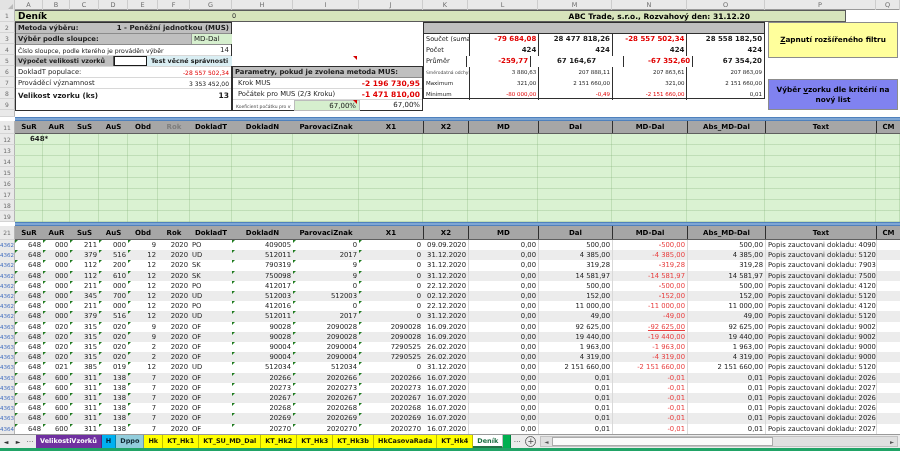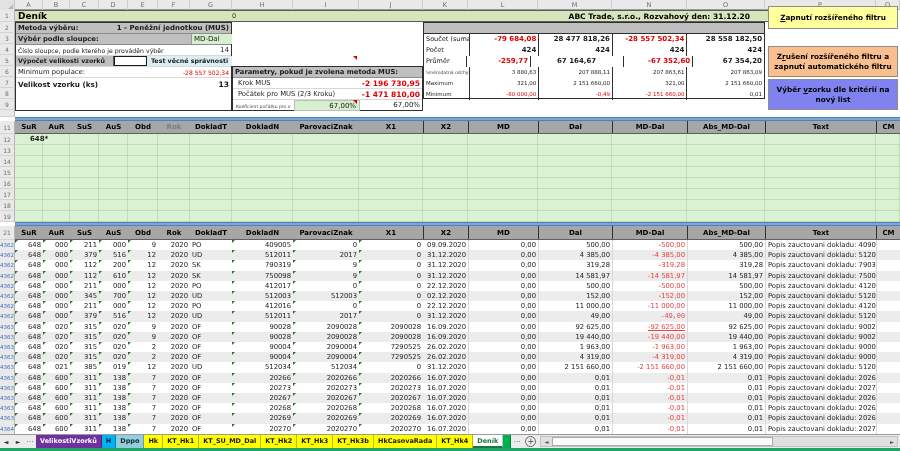--- a/index.html
+++ b/index.html
@@ -42,21 +42,21 @@
   .blk-stats{left:423px;top:22px;width:342px;height:77px;display:flex;flex-direction:column;}
   .srow{display:flex;height:11px;flex:0 0 auto;}
   .scell{border-left:1px solid #2f2f2f;text-align:right;padding-right:2px;line-height:11px;white-space:nowrap;overflow:hidden;}
   .scell:first-child{border-left:none;text-align:left;padding-left:2px;}
   .shead{background:#bfbfbf;font-weight:bold;border-bottom:1px solid #2f2f2f;}
   .shead .scell{text-align:center;padding:0;margin-top:25px;}
   .sbig{font-weight:bold;font-size:7px;}
   .ssmall{font-size:5.5px;}
   
   .btn{position:absolute;left:768px;width:130px;display:flex;align-items:center;justify-content:center;text-align:center;font-weight:bold;font-size:7.3px;line-height:1.25;color:#000;border:1px solid #8c8c8c;padding:0 4px;}
-  .btn1{top:6px;height:23px;background:#ffff9c;}
+  .btn1{top:22px;height:36px;background:#ffff9c;}
   .btn2{top:46px;height:31px;background:#fabf8f;}
   .btn3{top:79px;height:31px;background:#8082f0;}
   .btn u{text-decoration:underline;}
   
   .blueband{position:absolute;left:15px;width:885px;height:4px;background:#7ea6d4;border-top:1px solid #4f81bd;border-bottom:1px solid #4f81bd;}
   .b1{top:117px;} .b2{top:222px;}
   
   .hdr-row{position:absolute;left:15px;width:885px;display:flex;background:#a6a6a6;border-bottom:1px solid #5f5f5f;}
   .hdr11{top:121px;height:13px;}
   .hdr21{top:226px;height:14px;}
@@ -169,22 +169,26 @@
     <div class="prow h11">
       <span class="lbl" style="font-size:6.2px">Číslo sloupce, podle kterého je prováděn výběr</span>
       <span class="rightv">14</span>
     </div>
     <div class="prow h11" style="padding:0">
       <span class="graylbl">Výpočet velikosti vzorků</span>
       <span class="whitebox"></span>
       <span class="cyancell">Test věcné správnosti</span>
     </div>
     <div class="prow h11">
-      <span class="lbl">Minimum populace:</span>
+      <span class="lbl">DokladT populace:</span>
       <span class="rightv tiny neg">-28 557 502,34</span>
+    </div>
+    <div class="prow h11">
+      <span class="lbl">Prováděcí významnost</span>
+      <span class="rightv tiny">3 353 452,00</span>
     </div>
     <div class="prow h12">
       <span class="lbl bold" style="font-size:7.2px">Velikost vzorku (ks)</span>
       <span class="rightv bold" style="font-size:7.5px">13</span>
     </div>
   </div>
 
   <div class="blk blk-mus">
     <div class="prow gray h11">
       <span class="lbl bold">Parametry, pokud je zvolena metoda MUS:</span>
@@ -253,23 +257,20 @@
           <div class="scell ssmall neg" style="width: 70px;">-80 000,00</div>
           <div class="scell ssmall neg" style="width: 74px;">-0,49</div>
           <div class="scell ssmall neg" style="width: 75px;">-2 151 660,00</div>
           <div class="scell ssmall" style="width: 78px;">0,01</div>
         </div>
       </div>
   </div>
 
   <div class="btn btn1" id="btn0">
       <span><u>Z</u>apnutí rozšířeného filtru</span>
-    </div>
-  <div class="btn btn2" id="btn1">
-      <span>Z<u>r</u>ušení rozšířeného filtru a zapnutí automatického filtru</span>
     </div>
   <div class="btn btn3" id="btn2">
       <span>Výběr <u>v</u>zorku dle kritérií na nový list</span>
     </div>
 
   <div class="blueband b1"></div>
   <div class="blueband b2"></div>
 
   <div class="hdr-row hdr11" id="hdr11">
       <div class="hcell" style="width: 28px;">SuR</div>
@@ -496,21 +497,21 @@
           <div class="dcell ar" style="width: 29px; line-height: 10.2px;">516<i class="tri"></i></div>
           <div class="dcell ar" style="width: 30px; line-height: 10.2px;">12<i class="tri"></i></div>
           <div class="dcell ar" style="width: 32px; line-height: 10.2px;">2020</div>
           <div class="dcell al" style="width: 42px; line-height: 10.2px;">UD</div>
           <div class="dcell ar" style="width: 61px; line-height: 10.2px;">512011<i class="tri"></i></div>
           <div class="dcell ar" style="width: 66px; line-height: 10.2px;">2017<i class="tri"></i></div>
           <div class="dcell ar" style="width: 64px; line-height: 10.2px;">0<i class="tri"></i></div>
           <div class="dcell ar" style="width: 45px; line-height: 10.2px;">31.12.2020</div>
           <div class="dcell ar grid" style="width: 70px; line-height: 10.2px;">0,00</div>
           <div class="dcell ar grid" style="width: 74px; line-height: 10.2px;">49,00</div>
-          <div class="dcell ar grid red" style="width: 75px; line-height: 10.2px; font-family: Liberation Mono, monospace;">-49,00</div>
+          <div class="dcell ar grid red" style="width: 75px; line-height: 10.2px;">-49,00</div>
           <div class="dcell ar grid" style="width: 78px; line-height: 10.2px;">49,00</div>
           <div class="dcell al grid" style="width: 111px; line-height: 10.2px;">Popis zauctovani dokladu: 512011</div>
           <div class="dcell al grid" style="width: 24px; line-height: 10.2px;"></div>
         </div>
       </div>
       <div class="drow" style="top: 321.6px; height: 10.2px;">
         <div class="rncell" style="line-height: 10.2px;">43630</div>
         <div class="cells">
           <div class="dcell ar" style="width: 28px; line-height: 10.2px;">648<i class="tri"></i></div>
           <div class="dcell ar" style="width: 27px; line-height: 10.2px;">020<i class="tri"></i></div>

